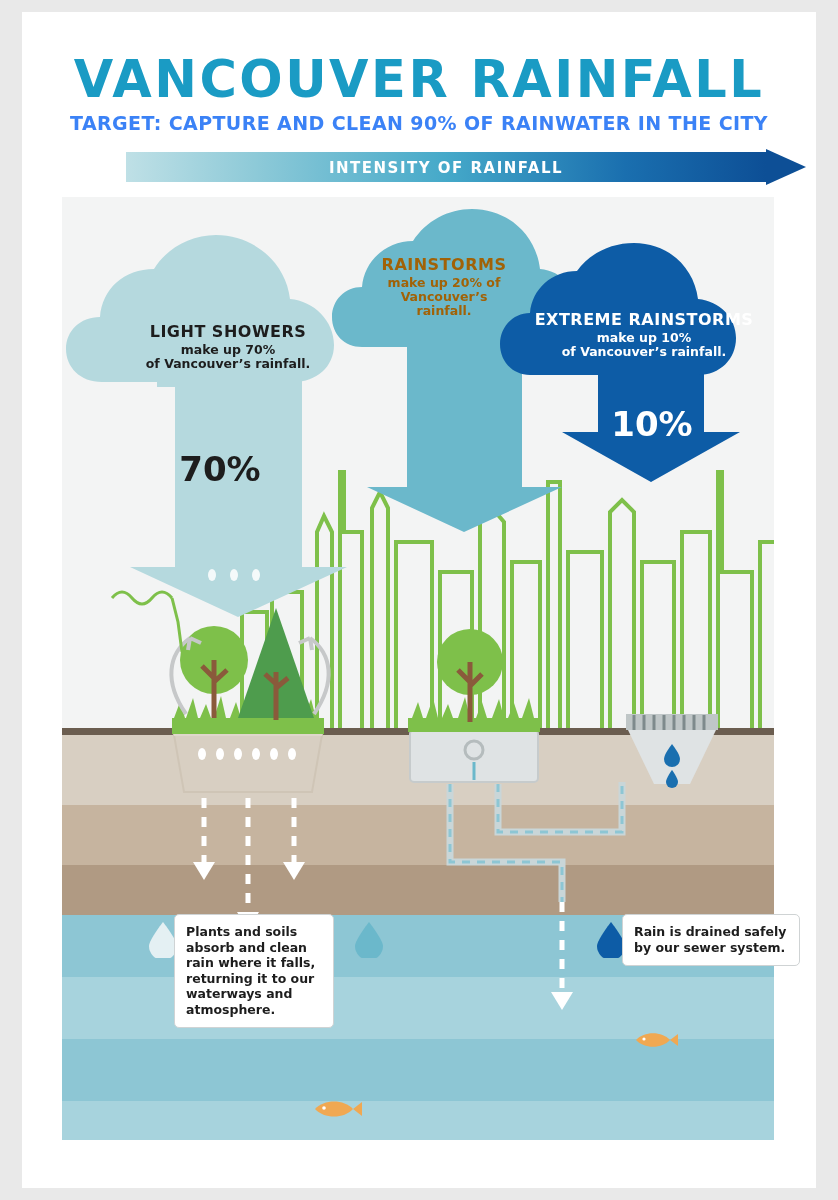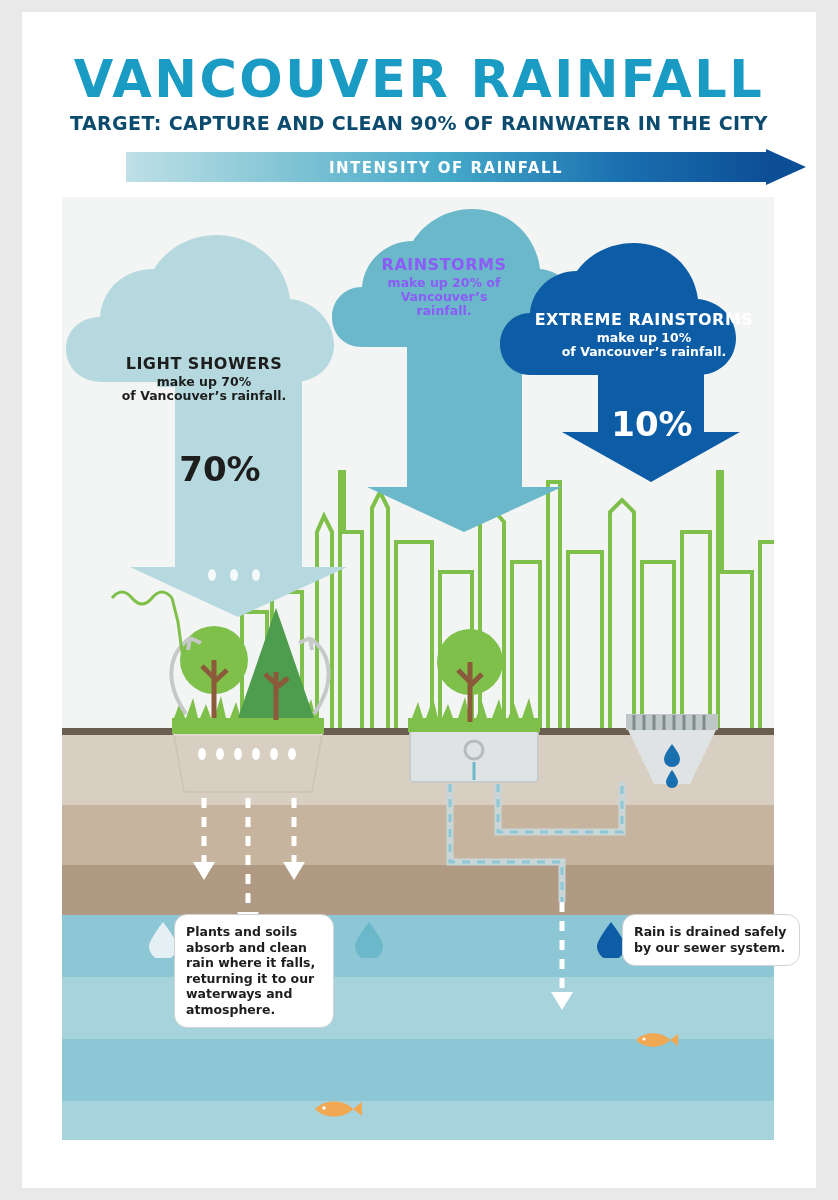--- a/index.html
+++ b/index.html
@@ -37,21 +37,21 @@
     font-family: "DejaVu Sans", sans-serif;
   }
   .subtitle {
     position: absolute;
     left: 0; top: 100px;
     width: 794px;
     text-align: center;
     font-size: 19px;
     font-weight: bold;
     letter-spacing: 0.4px;
-    color: #0c4a6e;
+    color: #3b82f6;
     font-family: "DejaVu Sans", sans-serif;
   }
 
   
   .intensity-wrap {
     position: absolute;
     left: 57px; top: 140px;
     width: 680px; height: 30px; margin-left: 47px;
   }
   .intensity-bar {
@@ -161,22 +161,22 @@
     font-size: 16px;
     font-weight: bold;
     letter-spacing: 0.5px;
     margin-bottom: 2px;
   }
   .cloud-text .ct-body {
     font-size: 12.5px;
     font-weight: bold;
     line-height: 14px;
   }
-  #light-text { left: 62px; top: 310px; width: 240px; margin-top: 32px; }
-  #storm-text { left: 322px; top: 243px; width: 200px; color:#8b5cf6; }
+  #light-text { left: 86px; top: 310px; width: 240px; }
+  #storm-text { left: 322px; top: 243px; width: 200px; color:#a16207; }
   #extreme-text { left: 492px; top: 298px; width: 260px; color: #ffffff; }
 
   .pct {
     position: absolute;
     font-family: "DejaVu Sans", sans-serif;
     font-size: 34px;
     font-weight: bold;
     text-align: center;
   }
   #pct70 { left: 133px; top: 437px; width: 130px; color: #1d1d1d; }
@@ -184,21 +184,21 @@
   #pct10 { left: 570px; top: 392px; width: 120px; color: #ffffff; }
 
   
   .greenery { position: absolute; }
 
   
   .callout {
     position: absolute;
     background: #ffffff;
     border: 1px solid #cfd3d4;
-    border-radius: 13px;
+    border-radius: 5px;
     padding: 9px 11px 10px 11px;
     font-family: "DejaVu Sans", sans-serif;
     font-size: 12.5px;
     font-weight: bold;
     line-height: 15.5px;
     color: #1d1d1d;
     box-sizing: border-box;
   }
   #callout-1 { left: 152px; top: 902px; width: 160px; }
   #callout-2 { left: 358px; top: 902px; width: 160px; }

